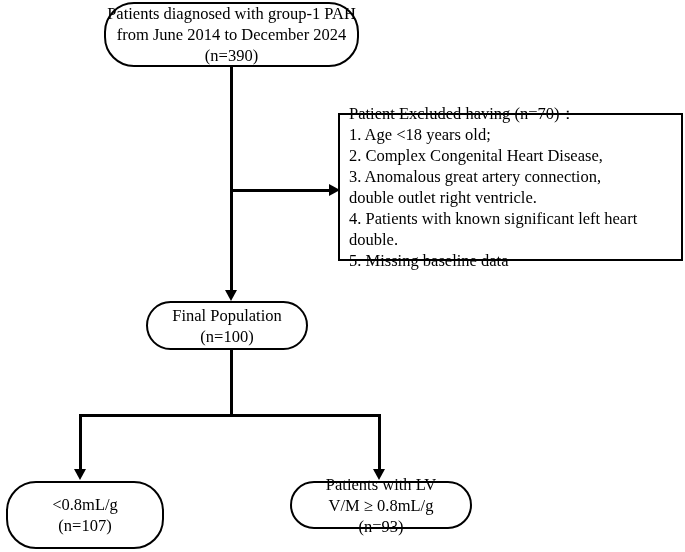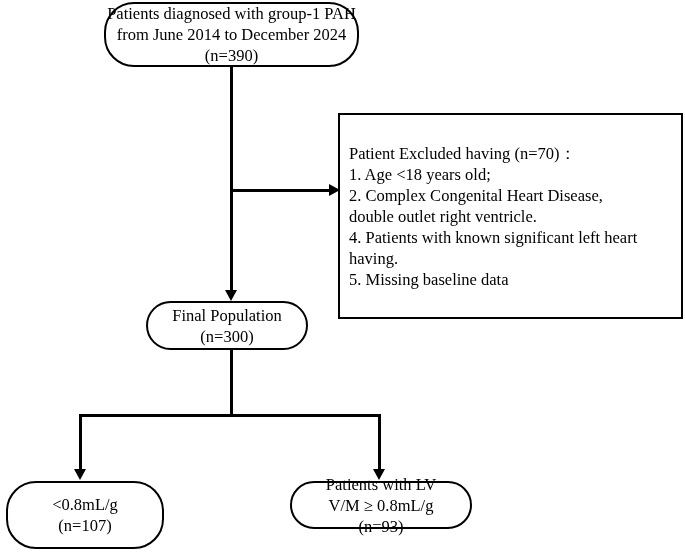--- a/index.html
+++ b/index.html
@@ -91,33 +91,34 @@
 
   <div class="conn-v" style="left:378px; top:414px; height:56px;"></div>
   <div class="arrow-down" style="left:373px; top:469px;"></div>
 
   <div class="box centered" style="left:104px; top:2px; width:255px; height:65px;">
     <div class="line">Patients diagnosed with group-1 PAH</div>
     <div class="line">from June 2014 to December 2024</div>
     <div class="line">(n=390)</div>
   </div>
 
-  <div class="box leftal" style="left:338px; top:113px; width:345px; height:206px;">
+  <div class="box leftal" style="left:338px; top:113px; width:345px; height:148px;">
     <div class="line">Patient Excluded having (n=70)：</div>
     <div class="line">1. Age &lt;18 years old;</div>
     <div class="line">2. Complex Congenital Heart Disease,</div>
+    <div class="line">3. Anomalous great artery connection,</div>
     <div class="line">double outlet right ventricle.</div>
     <div class="line">4. Patients with known significant left heart</div>
-    <div class="line">having.</div>
+    <div class="line">double.</div>
     <div class="line">5. Missing baseline data</div>
   </div>
 
   <div class="box centered" style="left:146px; top:301px; width:162px; height:49px;">
     <div class="line">Final Population</div>
-    <div class="line">(n=300)</div>
+    <div class="line">(n=100)</div>
   </div>
 
   <div class="box centered" style="left:6px; top:481px; width:158px; height:68px;">
     <div class="line">&lt;0.8mL/g</div>
     <div class="line">(n=107)</div>
   </div>
 
   <div class="box centered" style="left:290px; top:481px; width:182px; height:48px;">
     <div class="line">Patients with LV</div>
     <div class="line">V/M ≥ 0.8mL/g</div>

